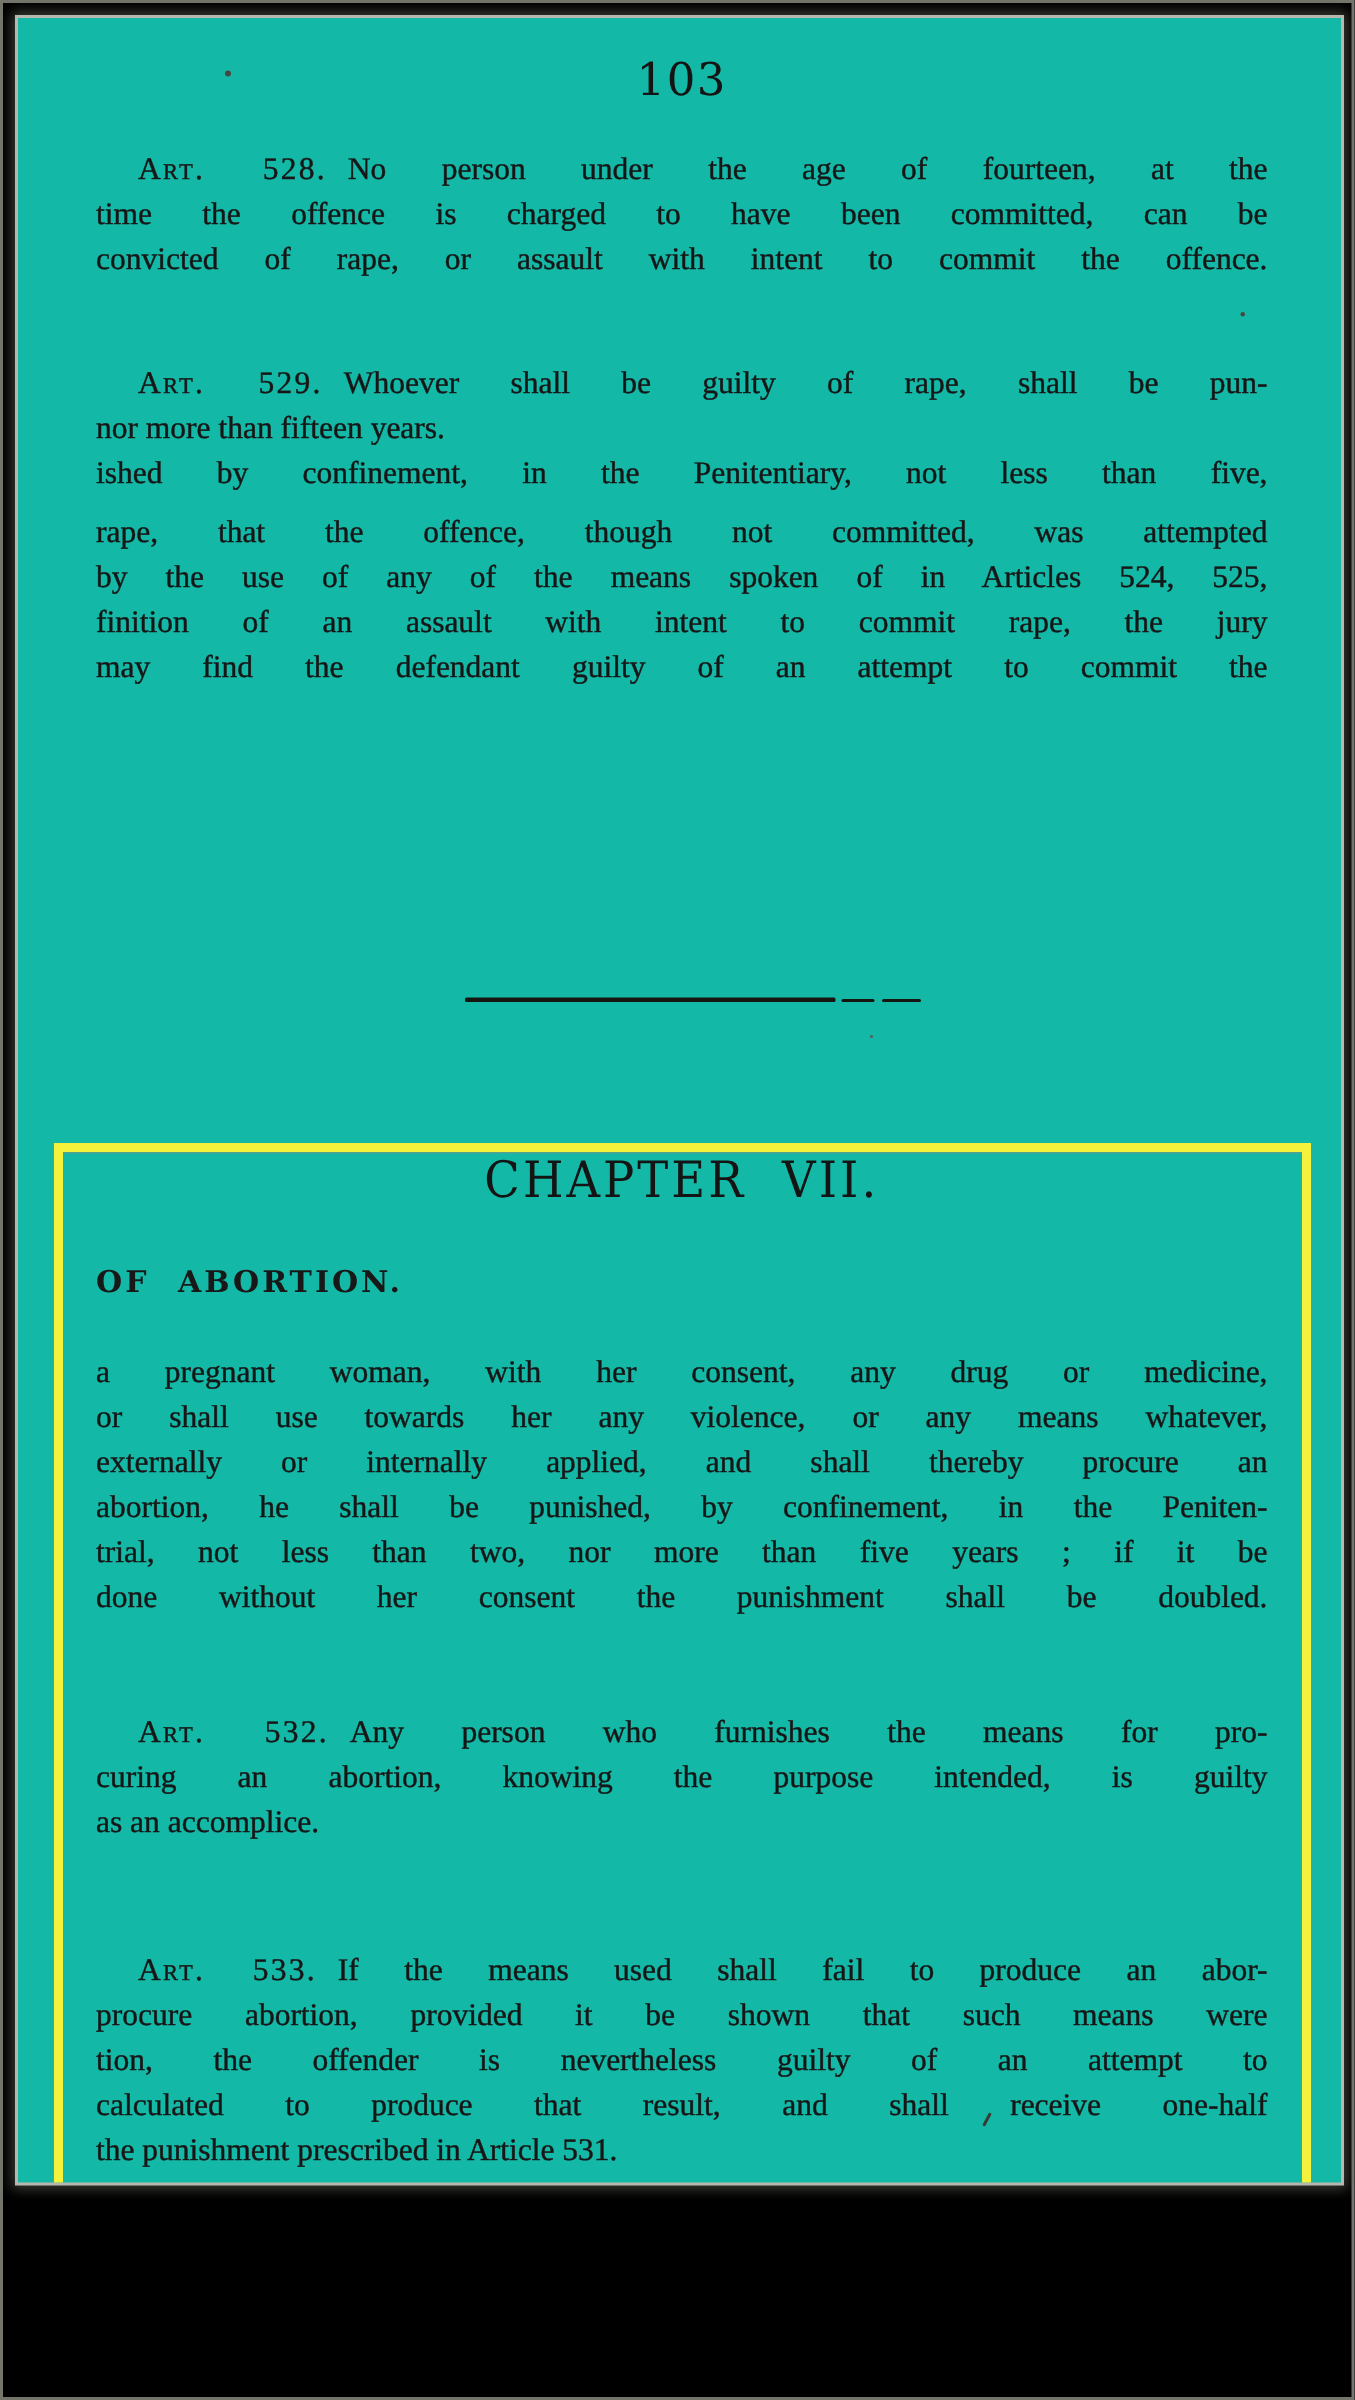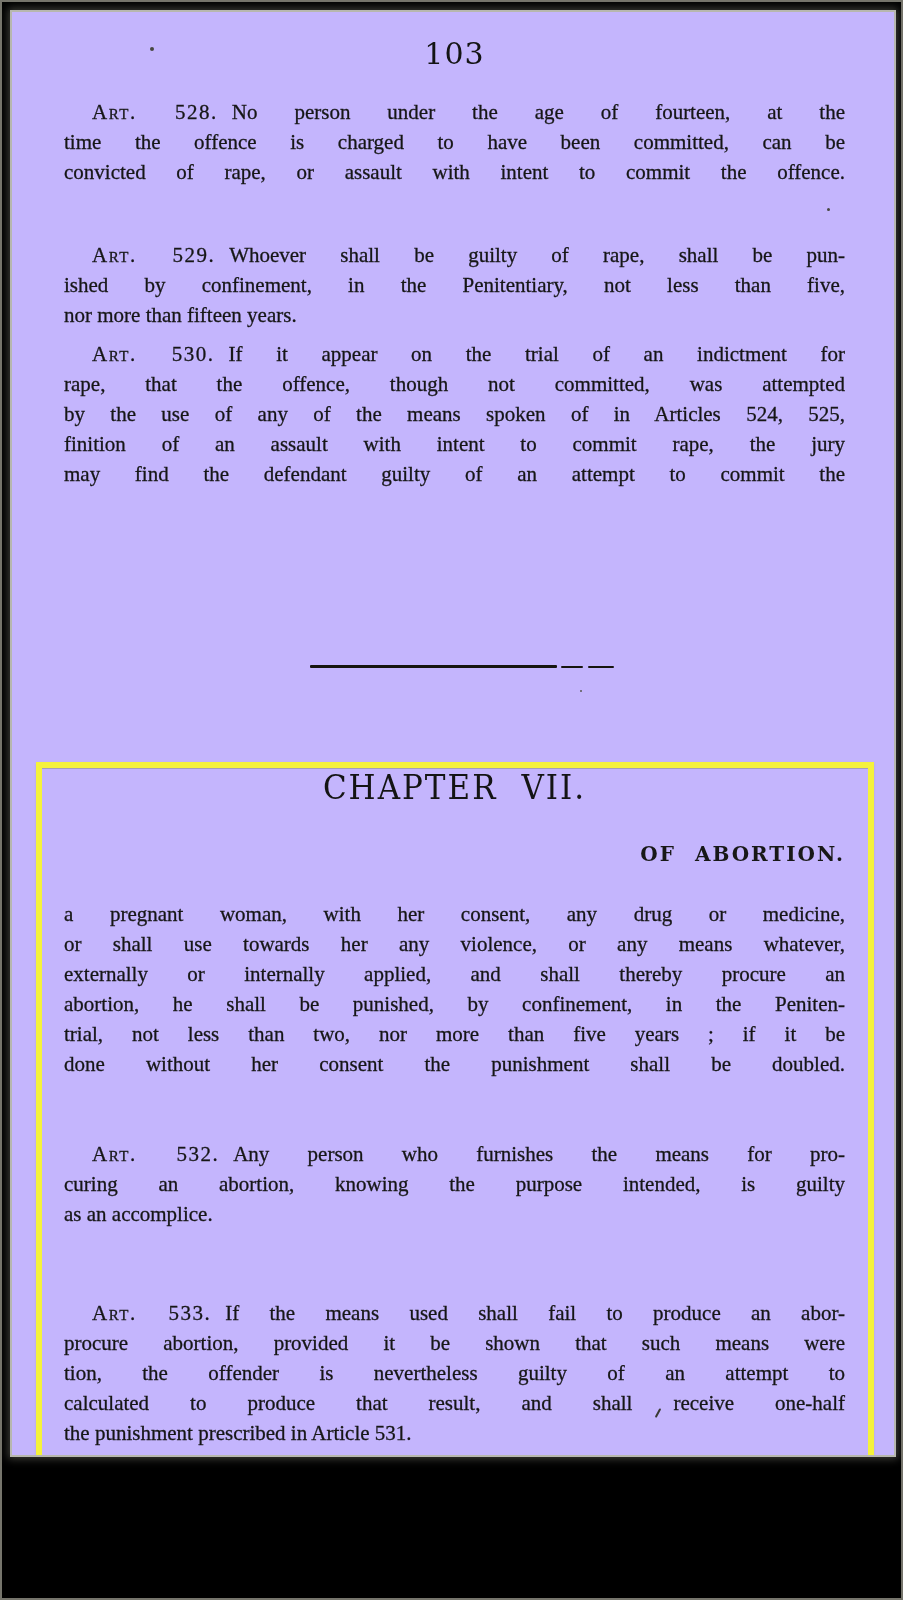--- a/index.html
+++ b/index.html
@@ -1,39 +1,39 @@
 <!DOCTYPE html>
 <html><head>
 <meta charset="utf-8">
 <style>
   html,body{margin:0;padding:0;width:903px;height:1600px;background:#000;overflow:hidden;
     font-family:"Liberation Serif", serif;}
   .frame{position:absolute;inset:0;background:#000;border:2px solid #76756c;box-sizing:border-box;}
-  .page{position:absolute;left:10px;top:10px;width:882px;height:1443px;background:#c4b5fd;
+  .page{position:absolute;left:10px;top:10px;width:882px;height:1443px;background:#14b8a6;
     overflow:hidden;box-shadow:0 0 0 2px #b7b7ae, 0 0 8px 4px rgba(110,110,100,.55);}
   .pageno{position:absolute;top:24px;left:52px;width:781px;text-align:center;
     font-family:"DejaVu Serif", serif;font-size:30px;letter-spacing:1px;color:#141414;}
   .para{position:absolute;left:52px;width:781px;color:#161616;font-size:21px;line-height:30px;
     -webkit-text-stroke:0.3px #1a1a1a;}
   .tline{text-align:justify;text-align-last:left;white-space:normal;}
   .tline.j{text-align-last:justify;}
   .tline.first{text-indent:28px;}
   .lead{font-variant:small-caps;letter-spacing:1.5px;padding-right:14px;}
   .divider{position:absolute;left:298px;top:653px;height:3px;white-space:nowrap;font-size:0;}
   .divider span{display:inline-block;height:3px;background:#17150f;border-radius:1px;vertical-align:top;}
   .d-long{width:247px;margin-right:4px;}
   .d-s1{width:22px;margin-right:5px;height:2px !important;margin-top:1px;}
   .d-s2{width:26px;height:2px !important;margin-top:1px;}
   .hlbox{position:absolute;left:24px;top:750px;width:838px;height:700px;box-sizing:border-box;
     border:6px solid #f5f23c;border-bottom:none;
     box-shadow:inset 0 1px 0 rgba(140,140,125,.55), 0 1px 2px rgba(160,160,140,.4);}
   .chapter{position:absolute;top:757px;left:52px;width:781px;text-align:center;color:#141414;
     font-family:"DejaVu Serif", serif;font-size:31px;letter-spacing:2px;word-spacing:12px;
     transform:scaleY(1.08);}
-  .chapsub{position:absolute;top:830px;left:52px;width:781px;text-align:right;color:#181818;
+  .chapsub{position:absolute;top:830px;left:52px;width:781px;text-align:left;color:#181818;
     font-family:"DejaVu Serif", serif;font-weight:bold;font-size:20px;letter-spacing:2px;word-spacing:10px;}
   .speck{position:absolute;background:#474740;border-radius:50%;}
   .s1{left:138px;top:35px;width:4px;height:4px;}
   .s2{left:815px;top:196px;width:3px;height:3px;}
   .s3{left:568px;top:678px;width:2px;height:2px;background:#5a5a52;}
   .tickmark{position:absolute;left:645px;top:1396px;width:2px;height:10px;background:#3a3a34;
     transform:rotate(28deg);border-radius:1px;}
 </style>
 </head>
 <body>
@@ -44,25 +44,24 @@
     <div class="pageno">103</div>
 
     <div id="articles-host">
         <div class="para" style="top: 85px;">
           <div class="tline j first"><span class="lead">Art. 528.</span><span>No person under the age of fourteen, at the</span></div>
           <div class="tline j"><span>time the offence is charged to have been committed, can be</span></div>
           <div class="tline j"><span>convicted of rape, or assault with intent to commit the offence.</span></div>
         </div>
         <div class="para" style="top: 204px; margin-top: 24px;">
           <div class="tline j first"><span class="lead">Art. 529.</span><span>Whoever shall be guilty of rape, shall be pun-</span></div>
+          <div class="tline"><span>nor more than fifteen years.</span></div>
           <div class="tline j"><span>ished by confinement, in the Penitentiary, not less than five,</span></div>
-          <div class="tline"><span>nor more than fifteen years.</span></div>
         </div>
         <div class="para" style="top: 327px;">
-          <div class="tline j first"><span class="lead">Art. 530.</span><span>If it appear on the trial of an indictment for</span></div>
           <div class="tline j"><span>rape, that the offence, though not committed, was attempted</span></div>
           <div class="tline j"><span>by the use of any of the means spoken of in Articles 524, 525,</span></div>
           <div class="tline j"><span>finition of an assault with intent to commit rape, the jury</span></div>
           <div class="tline j"><span>may find the defendant guilty of an attempt to commit the</span></div>
         </div>
         <div class="para" style="top: 887px;">
           <div class="tline j"><span>a pregnant woman, with her consent, any drug or medicine,</span></div>
           <div class="tline j"><span>or shall use towards her any violence, or any means whatever,</span></div>
           <div class="tline j"><span>externally or internally applied, and shall thereby procure an</span></div>
           <div class="tline j"><span>abortion, he shall be punished, by confinement, in the Peniten-</span></div>

